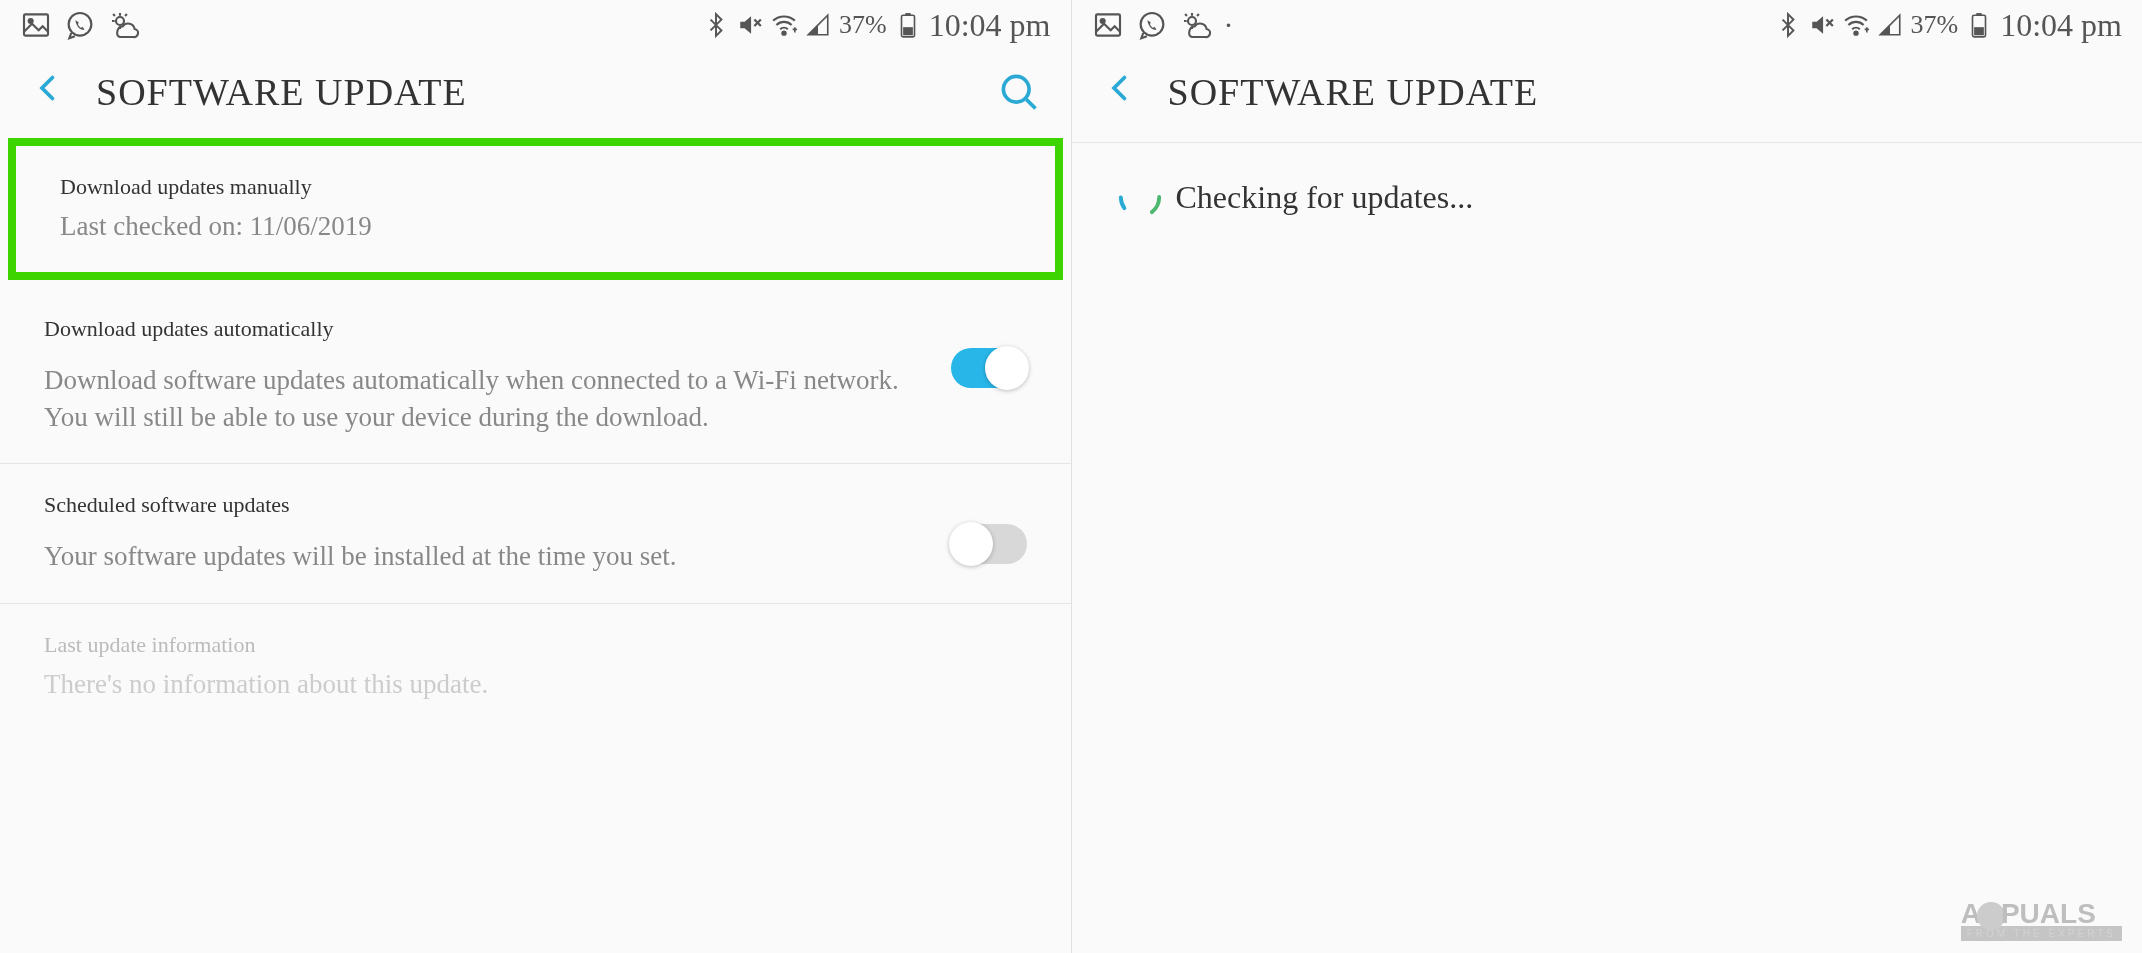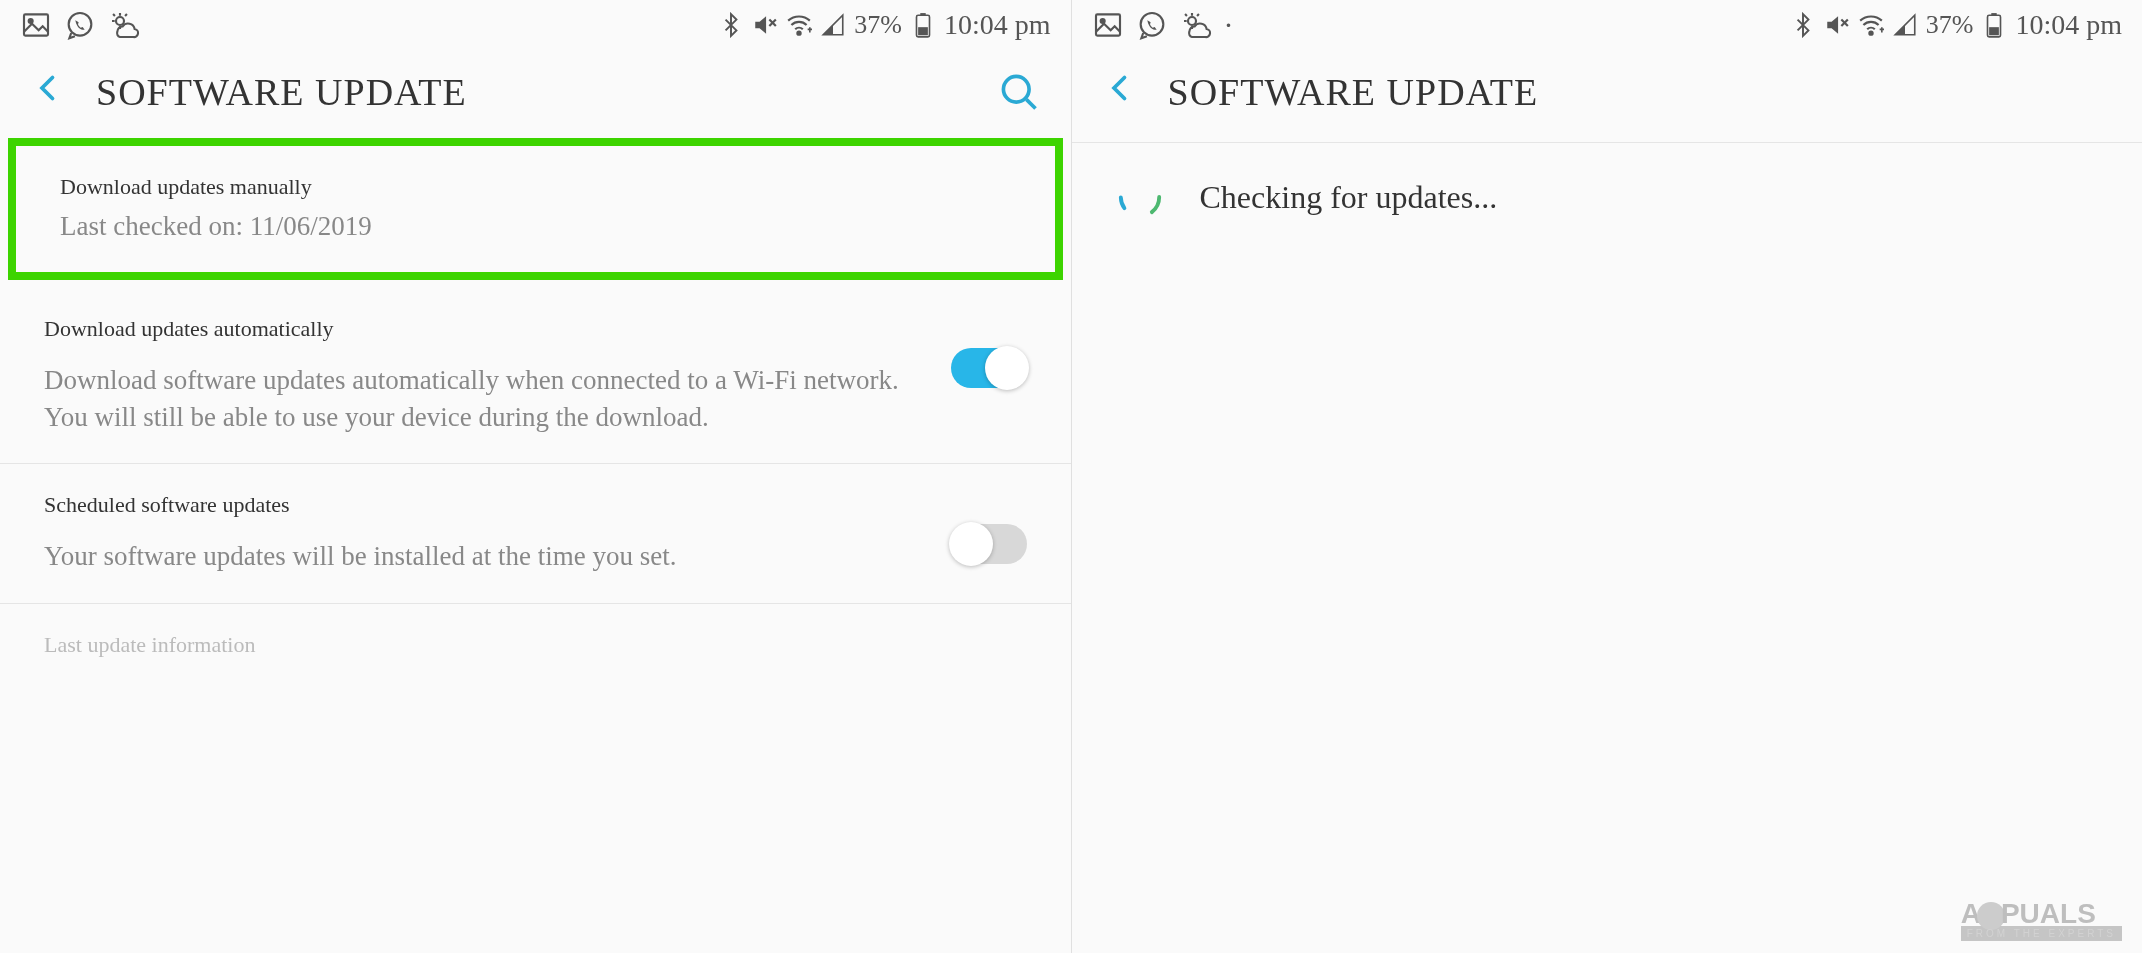--- a/index.html
+++ b/index.html
@@ -5,21 +5,21 @@
     * { margin: 0; padding: 0; box-sizing: border-box; }
     body { font-family: 'Comic Sans MS', 'Segoe Script', cursive; background: #fafafa; display: flex; width: 2142px; height: 953px; }
     .phone { flex: 1; background: #fafafa; position: relative; overflow: hidden; }
     .phone-left { border-right: 1px solid #e0e0e0; }
     
     .status-bar { height: 50px; display: flex; align-items: center; justify-content: space-between; padding: 0 20px; color: #555; }
     .status-left { display: flex; gap: 12px; align-items: center; }
     .status-right { display: flex; gap: 8px; align-items: center; font-size: 26px; font-weight: 400; color: #555; }
     .status-right svg { width: 26px; height: 26px; }
     .battery-text { font-size: 26px; }
-    .time-text { font-size: 28px; }
+    .time-text { font-size: 32px; }
     
     .header { display: flex; padding: 20px 30px 24px; }
     .back-icon { width: 36px; height: 36px; margin-right: 30px; cursor: pointer; }
     .header-title { font-size: 38px; font-weight: 400; color: #333; letter-spacing: 1px; flex: 1; }
     .search-icon { width: 44px; height: 44px; cursor: pointer; }
     
     .highlight-box { border: 8px solid #3dd400; margin: 0 8px 8px 8px; }
     
     .setting-item { padding: 28px 44px; border-bottom: 1px solid #e5e5e5; position: relative; }
     .setting-title { font-size: 22px; font-weight: 400; color: #333; margin-bottom: 8px; }
@@ -29,21 +29,21 @@
     .toggle { position: absolute; right: 44px; top: 60px; width: 76px; height: 40px; border-radius: 20px; cursor: pointer; }
     .toggle-on { background: #28b6e8; }
     .toggle-off { background: #d8d8d8; }
     .toggle-knob { position: absolute; width: 44px; height: 44px; background: #fff; border-radius: 50%; top: -2px; box-shadow: 0 1px 4px rgba(0,0,0,0.25); }
     .toggle-on .toggle-knob { right: -2px; }
     .toggle-off .toggle-knob { left: -2px; }
     
     .faded .setting-title { color: #bbb; }
     .faded .setting-sub { color: #ccc; }
     
-    .checking-row { display: flex; align-items: center; padding: 30px 44px; gap: 36px; }
+    .checking-row { display: flex; align-items: center; padding: 30px 44px; gap: 12px; }
     .spinner { width: 48px; height: 48px; position: relative; }
     .spinner svg { width: 48px; height: 48px; animation: spin 1.4s linear infinite; }
     @keyframes spin { to { transform: rotate(360deg); } }
     .checking-text { font-size: 32px; color: #333; }
     
     .divider-line { border-bottom: 1px solid #e5e5e5; margin-top: 4px; }
     
     .watermark { position: absolute; right: 20px; bottom: 12px; opacity: 0.4; }
     .wm-main { font-size: 28px; font-weight: bold; font-family: Arial, sans-serif; color: #666; letter-spacing: 0px; }
     .wm-circle { display:inline-block; width:28px;height:28px;border-radius:50%;background:#888; vertical-align: middle; margin: 0 -4px; }
@@ -134,20 +134,21 @@
   <div class="setting-item">
     <div class="setting-title">Scheduled software updates</div>
     <div class="setting-sub setting-sub-pad">Your software updates will be installed at the time you set.</div>
     <div class="toggle toggle-off">
         <div class="toggle-knob"></div>
       </div>
   </div>
 
   <div class="setting-item faded" style="border-bottom:none;">
     <div class="setting-title">Last update information</div>
+    <div class="setting-sub">There's no information about this update.</div>
   </div>
 </div>
 
 <div class="phone">
 
   <div class="status-bar">
     <div class="status-left">
       <svg class="icon-sb" viewBox="0 0 24 24" fill="none" stroke="#555" stroke-width="1.6">
           <rect x="3" y="4" width="18" height="16" rx="1"></rect>
           <circle cx="8" cy="9" r="1.5" fill="#555"></circle>

